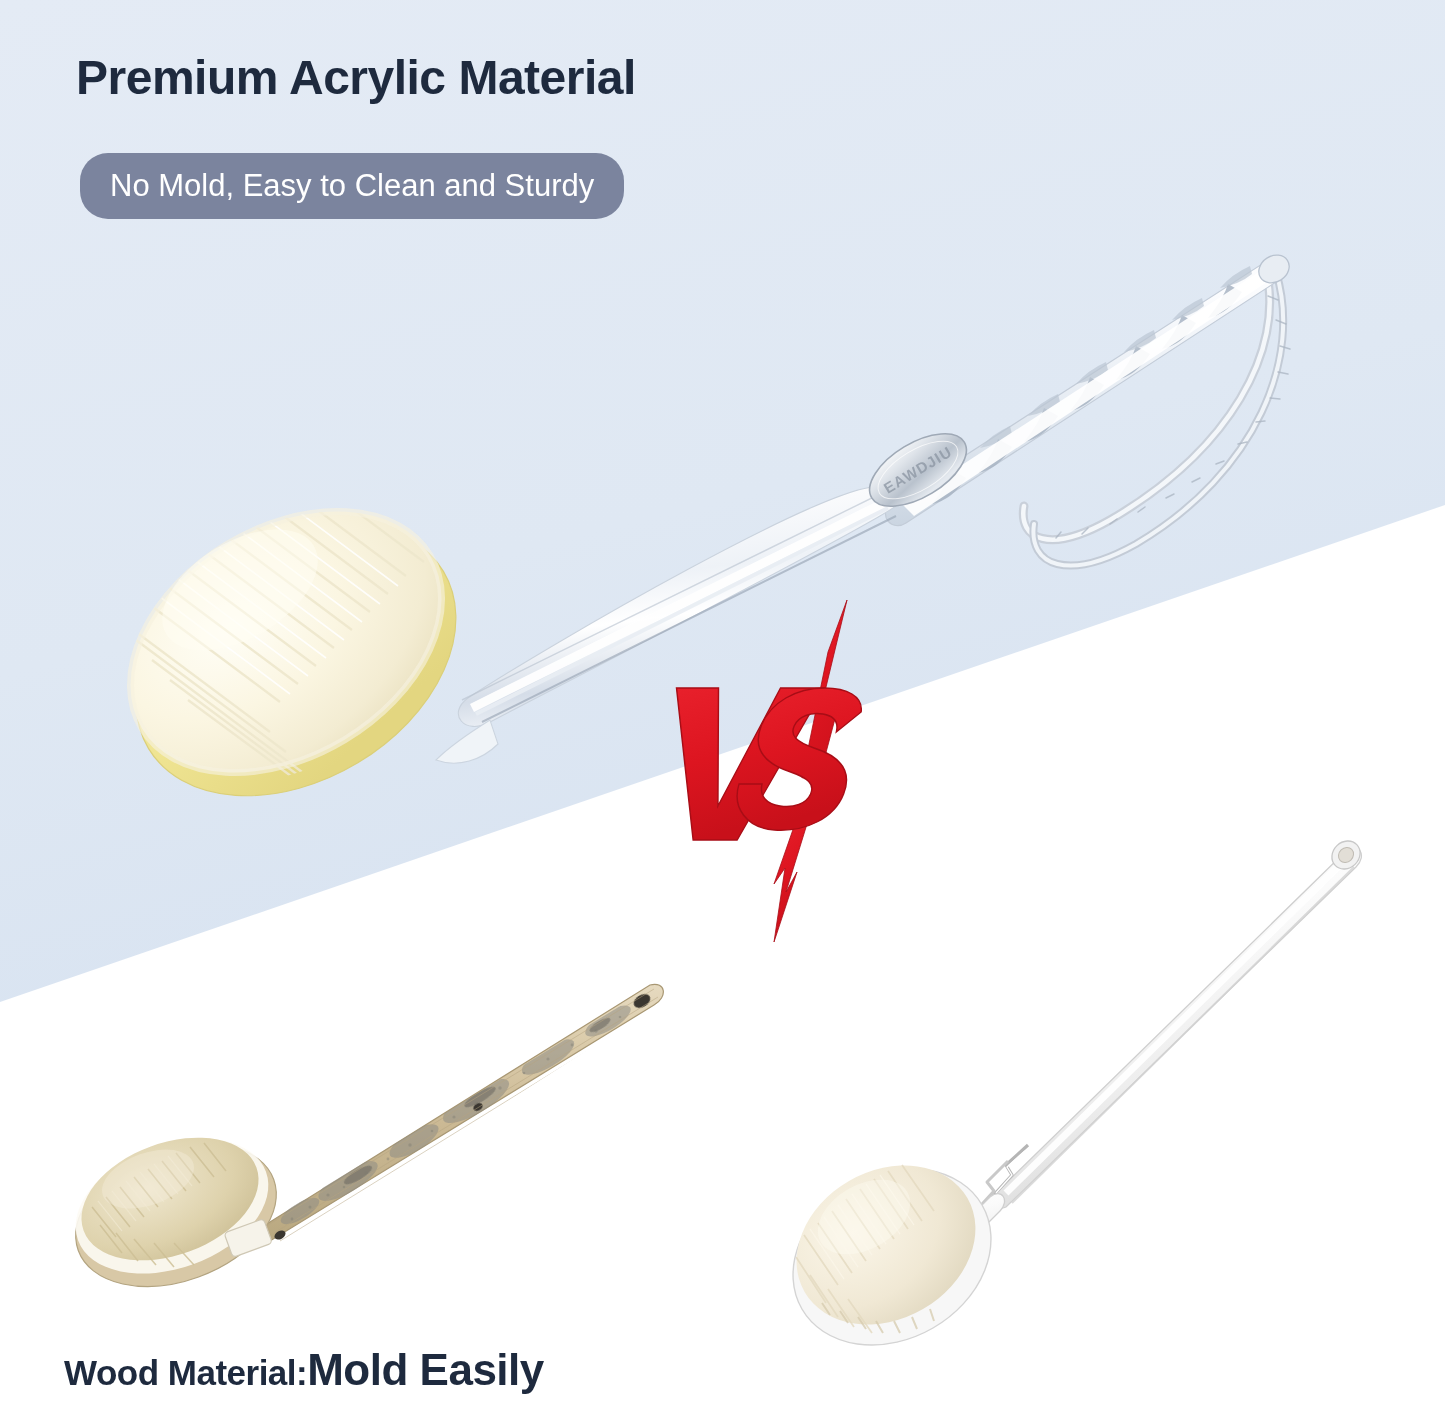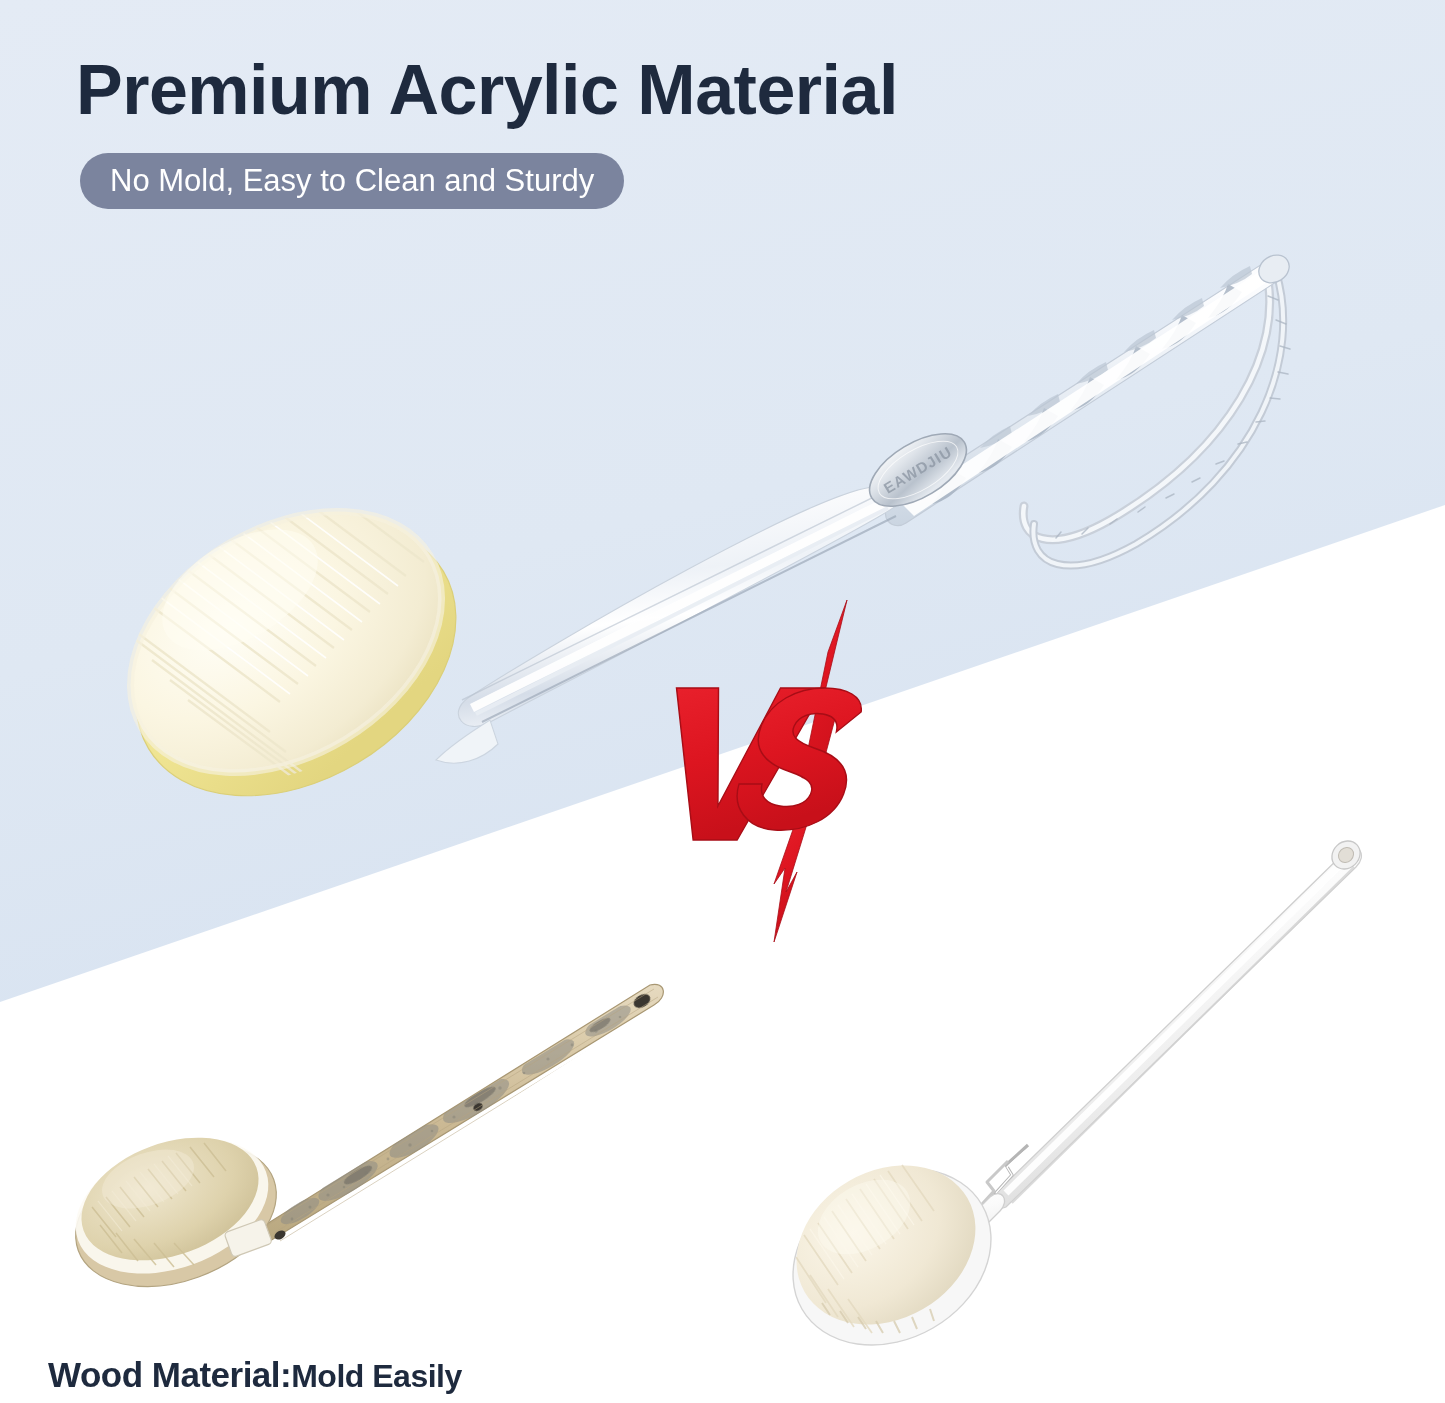--- a/index.html
+++ b/index.html
@@ -24,58 +24,58 @@
   }
   .bg-blue-wedge {
     position:absolute; left:0; top:0;
     width:1445px; height:1403px;
   }
 
   
   .headline {
     position:absolute;
     left:76px; top:50px;
-    font-size:70px;
+    font-size:48px;
     font-weight:700;
     letter-spacing:-0.5px;
     color:#1e2a3e;
     white-space:nowrap;
   }
   .subpill {
     position:absolute;
     left:80px; top:153px;
-    height:56px;
+    height:66px;
     padding:0 30px;
     border-radius:28px;
     background:#7b849e;
     color:#ffffff;
     font-size:31px;
     font-weight:400;
     display:flex; align-items:center;
     white-space:nowrap;
   }
 
   
   .caption {
     position:absolute;
     bottom:8px;
     color:#1e2a3e;
     white-space:nowrap;
     display:flex;
     align-items:baseline;
   }
-  .caption-left  { left:48px; }
+  .caption-left  { left:64px; }
   .caption-right { left:812px; }
   .cap-label {
     font-size:35px;
     font-weight:700;
     letter-spacing:-0.5px;
   }
   .cap-value {
-    font-size:32px;
+    font-size:44px;
     font-weight:700;
     letter-spacing:-0.5px;
   }
 
   
   .vs-badge {
     position:absolute;
     left:664px; top:592px;
     width:240px; height:360px;
   }

